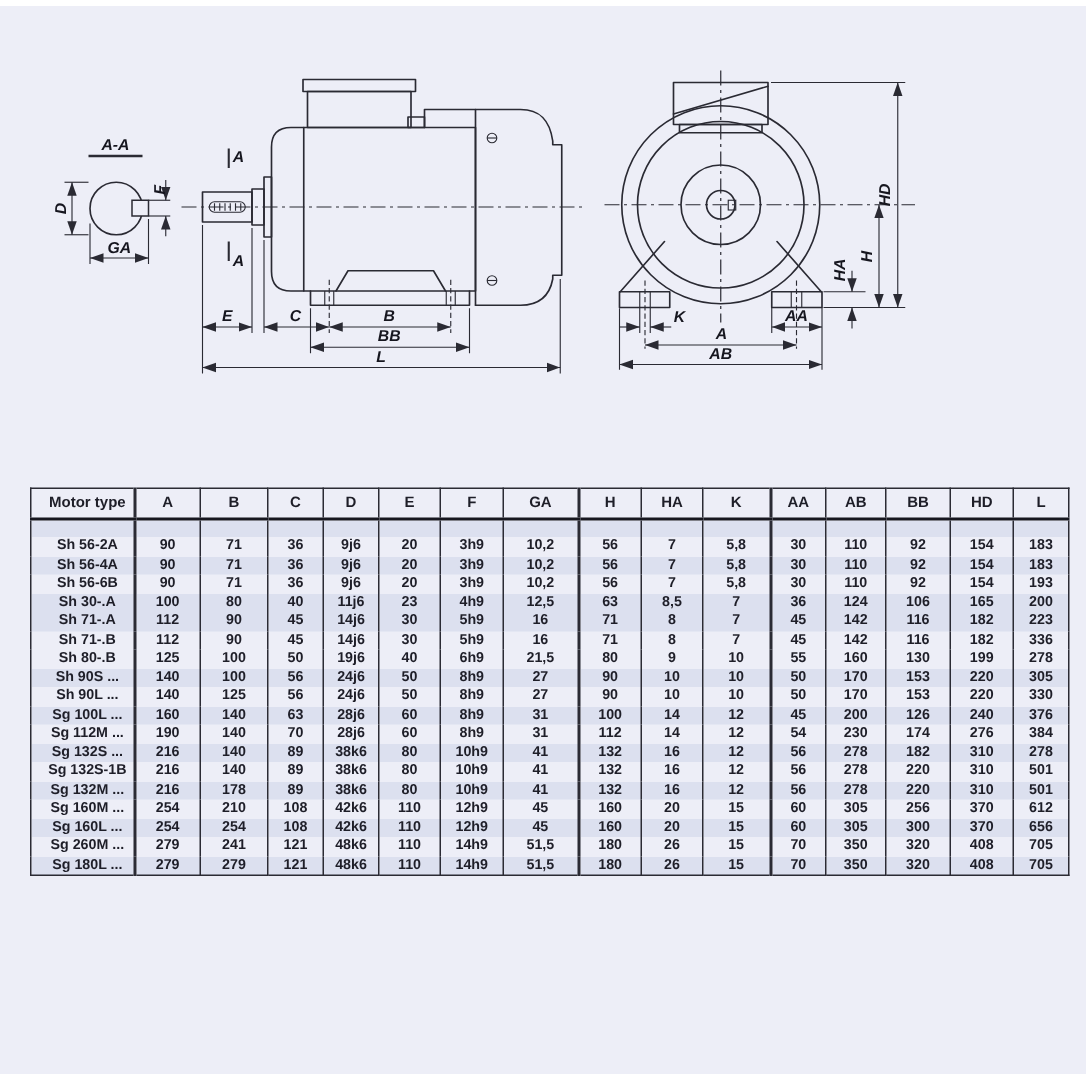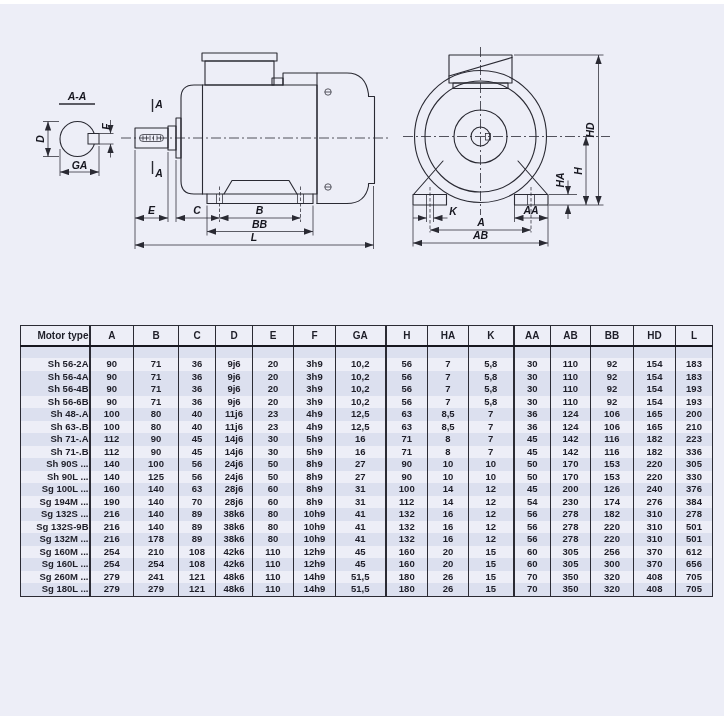--- a/index.html
+++ b/index.html
@@ -23,21 +23,21 @@
   .table-wrap{position:absolute;left:20px;top:325px;width:692px;}
   table.spec{border-collapse:collapse;table-layout:fixed;width:692px;
     font:bold 9.5px "Liberation Sans",sans-serif;color:#1e1e28;}
   table.spec th,table.spec td{
     border-left:1px solid #2b2b34;border-right:1px solid #2b2b34;
     padding:0;text-align:center;height:12.5px;line-height:12.5px;
     white-space:nowrap;overflow:hidden;}
   table.spec thead th{
     border-top:1.2px solid #2b2b34;border-bottom:2.5px solid #17171f;
     height:19px;line-height:19px;font-size:10px;}
-  table.spec th.motor,table.spec td.motor{text-align:right;padding-left:7px;}
+  table.spec th.motor,table.spec td.motor{text-align:center;padding-left:7px;}
   table.spec th.grp,table.spec td.grp{border-left:2px solid #2b2b34;}
   tr.stripe td{background:#dce0ef;}
   tr.spacer td{height:11px;line-height:11px;}
   table.spec tbody tr:last-child td{border-bottom:1.2px solid #2b2b34;}
 </style>
 </head>
 <body>
 
 <div class="page-bg"></div>
 
@@ -292,91 +292,55 @@
           <td>10,2</td>
           <td class="grp">56</td>
           <td>7</td>
           <td>5,8</td>
           <td class="grp">30</td>
           <td>110</td>
           <td>92</td>
           <td>154</td>
           <td>183</td>
         </tr>
-        <tr class="stripe">
-          <td class="motor">Sh 56-4B</td>
-          <td class="grp">90</td>
-          <td>71</td>
-          <td>36</td>
-          <td>9j6</td>
-          <td>20</td>
-          <td>3h9</td>
-          <td>10,2</td>
-          <td class="grp">56</td>
-          <td>7</td>
-          <td>5,8</td>
-          <td class="grp">30</td>
-          <td>110</td>
-          <td>92</td>
-          <td>154</td>
-          <td>193</td>
-        </tr>
         <tr>
           <td class="motor">Sh 56-6B</td>
           <td class="grp">90</td>
           <td>71</td>
           <td>36</td>
           <td>9j6</td>
           <td>20</td>
           <td>3h9</td>
           <td>10,2</td>
           <td class="grp">56</td>
           <td>7</td>
           <td>5,8</td>
           <td class="grp">30</td>
           <td>110</td>
           <td>92</td>
           <td>154</td>
           <td>193</td>
         </tr>
         <tr class="stripe">
-          <td class="motor">Sh 48-.A</td>
+          <td class="motor">Sh 30-.A</td>
           <td class="grp">100</td>
           <td>80</td>
           <td>40</td>
           <td>11j6</td>
           <td>23</td>
           <td>4h9</td>
           <td>12,5</td>
           <td class="grp">63</td>
           <td>8,5</td>
           <td>7</td>
           <td class="grp">36</td>
           <td>124</td>
           <td>106</td>
           <td>165</td>
           <td>200</td>
-        </tr>
-        <tr>
-          <td class="motor">Sh 63-.B</td>
-          <td class="grp">100</td>
-          <td>80</td>
-          <td>40</td>
-          <td>11j6</td>
-          <td>23</td>
-          <td>4h9</td>
-          <td>12,5</td>
-          <td class="grp">63</td>
-          <td>8,5</td>
-          <td>7</td>
-          <td class="grp">36</td>
-          <td>124</td>
-          <td>106</td>
-          <td>165</td>
-          <td>210</td>
         </tr>
         <tr class="stripe">
           <td class="motor">Sh 71-.A</td>
           <td class="grp">112</td>
           <td>90</td>
           <td>45</td>
           <td>14j6</td>
           <td>30</td>
           <td>5h9</td>
           <td>16</td>
@@ -400,20 +364,38 @@
           <td>16</td>
           <td class="grp">71</td>
           <td>8</td>
           <td>7</td>
           <td class="grp">45</td>
           <td>142</td>
           <td>116</td>
           <td>182</td>
           <td>336</td>
         </tr>
+        <tr>
+          <td class="motor">Sh 80-.B</td>
+          <td class="grp">125</td>
+          <td>100</td>
+          <td>50</td>
+          <td>19j6</td>
+          <td>40</td>
+          <td>6h9</td>
+          <td>21,5</td>
+          <td class="grp">80</td>
+          <td>9</td>
+          <td>10</td>
+          <td class="grp">55</td>
+          <td>160</td>
+          <td>130</td>
+          <td>199</td>
+          <td>278</td>
+        </tr>
         <tr class="stripe">
           <td class="motor">Sh 90S ...</td>
           <td class="grp">140</td>
           <td>100</td>
           <td>56</td>
           <td>24j6</td>
           <td>50</td>
           <td>8h9</td>
           <td>27</td>
           <td class="grp">90</td>
@@ -455,21 +437,21 @@
           <td class="grp">100</td>
           <td>14</td>
           <td>12</td>
           <td class="grp">45</td>
           <td>200</td>
           <td>126</td>
           <td>240</td>
           <td>376</td>
         </tr>
         <tr>
-          <td class="motor">Sg 194M ...</td>
+          <td class="motor">Sg 112M ...</td>
           <td class="grp">190</td>
           <td>140</td>
           <td>70</td>
           <td>28j6</td>
           <td>60</td>
           <td>8h9</td>
           <td>31</td>
           <td class="grp">112</td>
           <td>14</td>
           <td>12</td>
@@ -491,21 +473,21 @@
           <td class="grp">132</td>
           <td>16</td>
           <td>12</td>
           <td class="grp">56</td>
           <td>278</td>
           <td>182</td>
           <td>310</td>
           <td>278</td>
         </tr>
         <tr>
-          <td class="motor">Sg 132S-9B</td>
+          <td class="motor">Sg 132S-1B</td>
           <td class="grp">216</td>
           <td>140</td>
           <td>89</td>
           <td>38k6</td>
           <td>80</td>
           <td>10h9</td>
           <td>41</td>
           <td class="grp">132</td>
           <td>16</td>
           <td>12</td>

